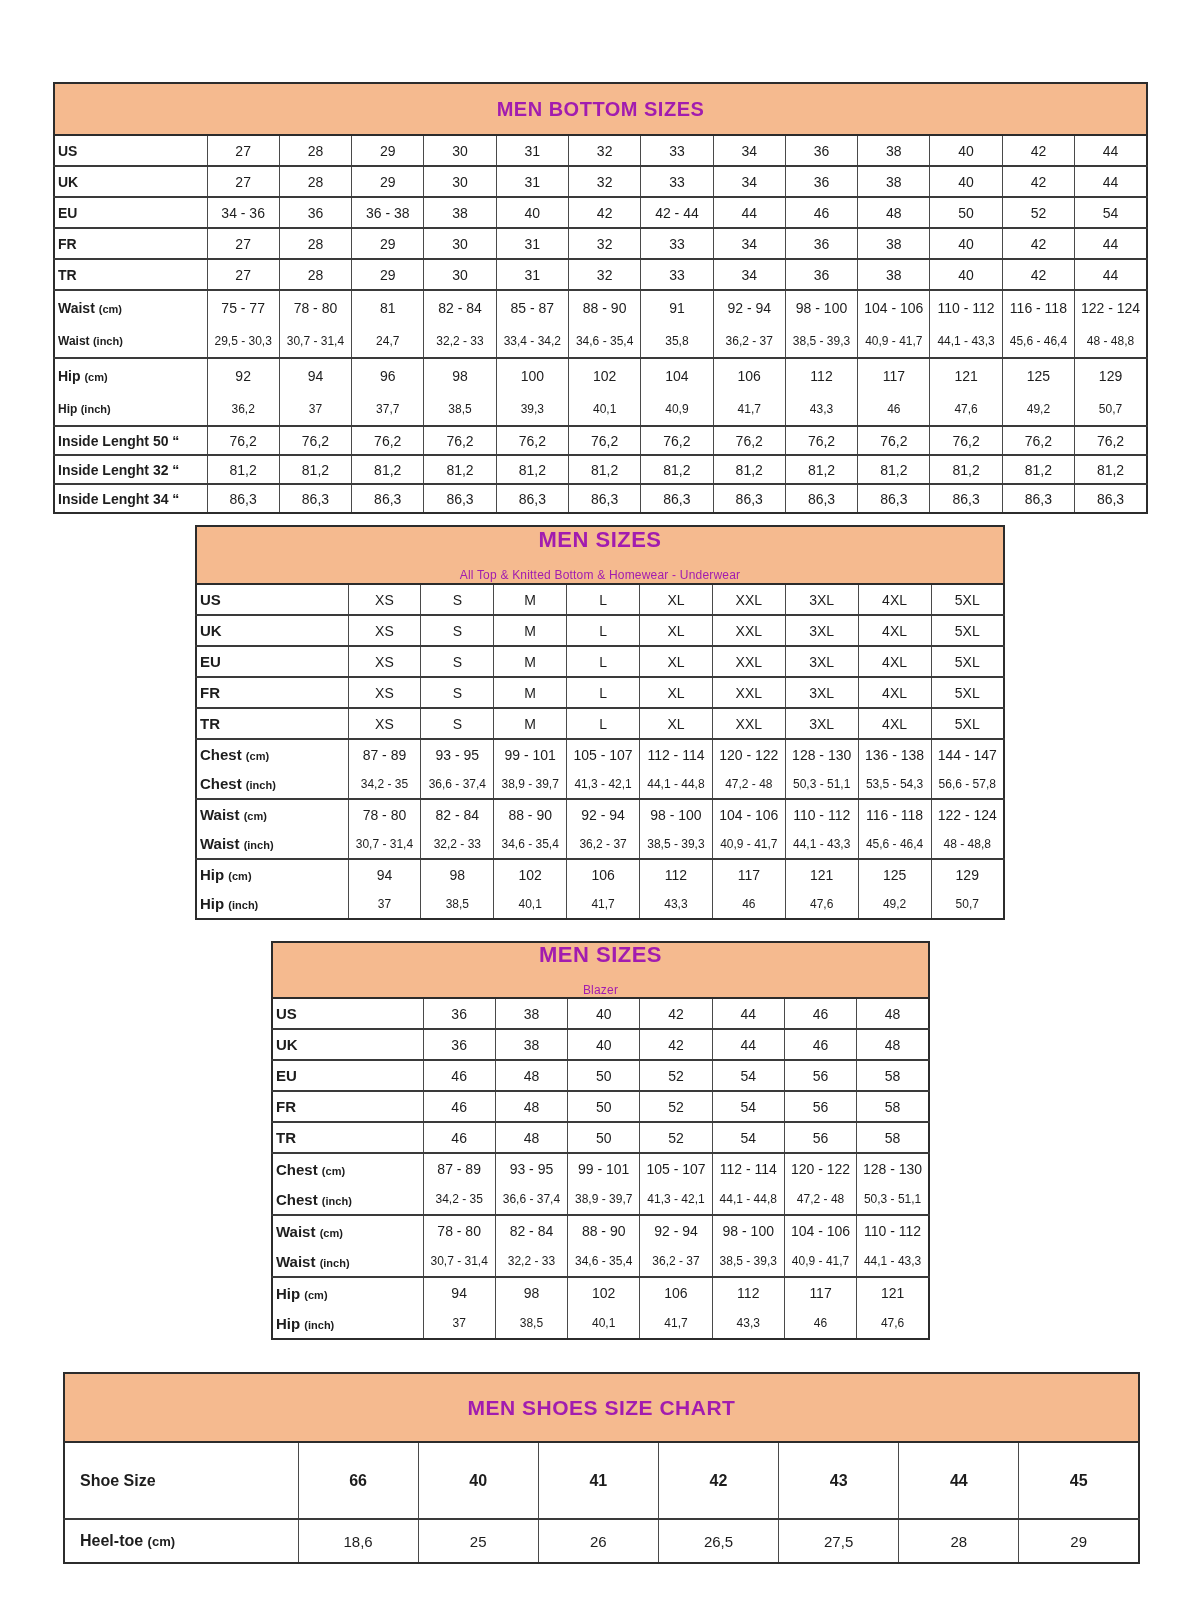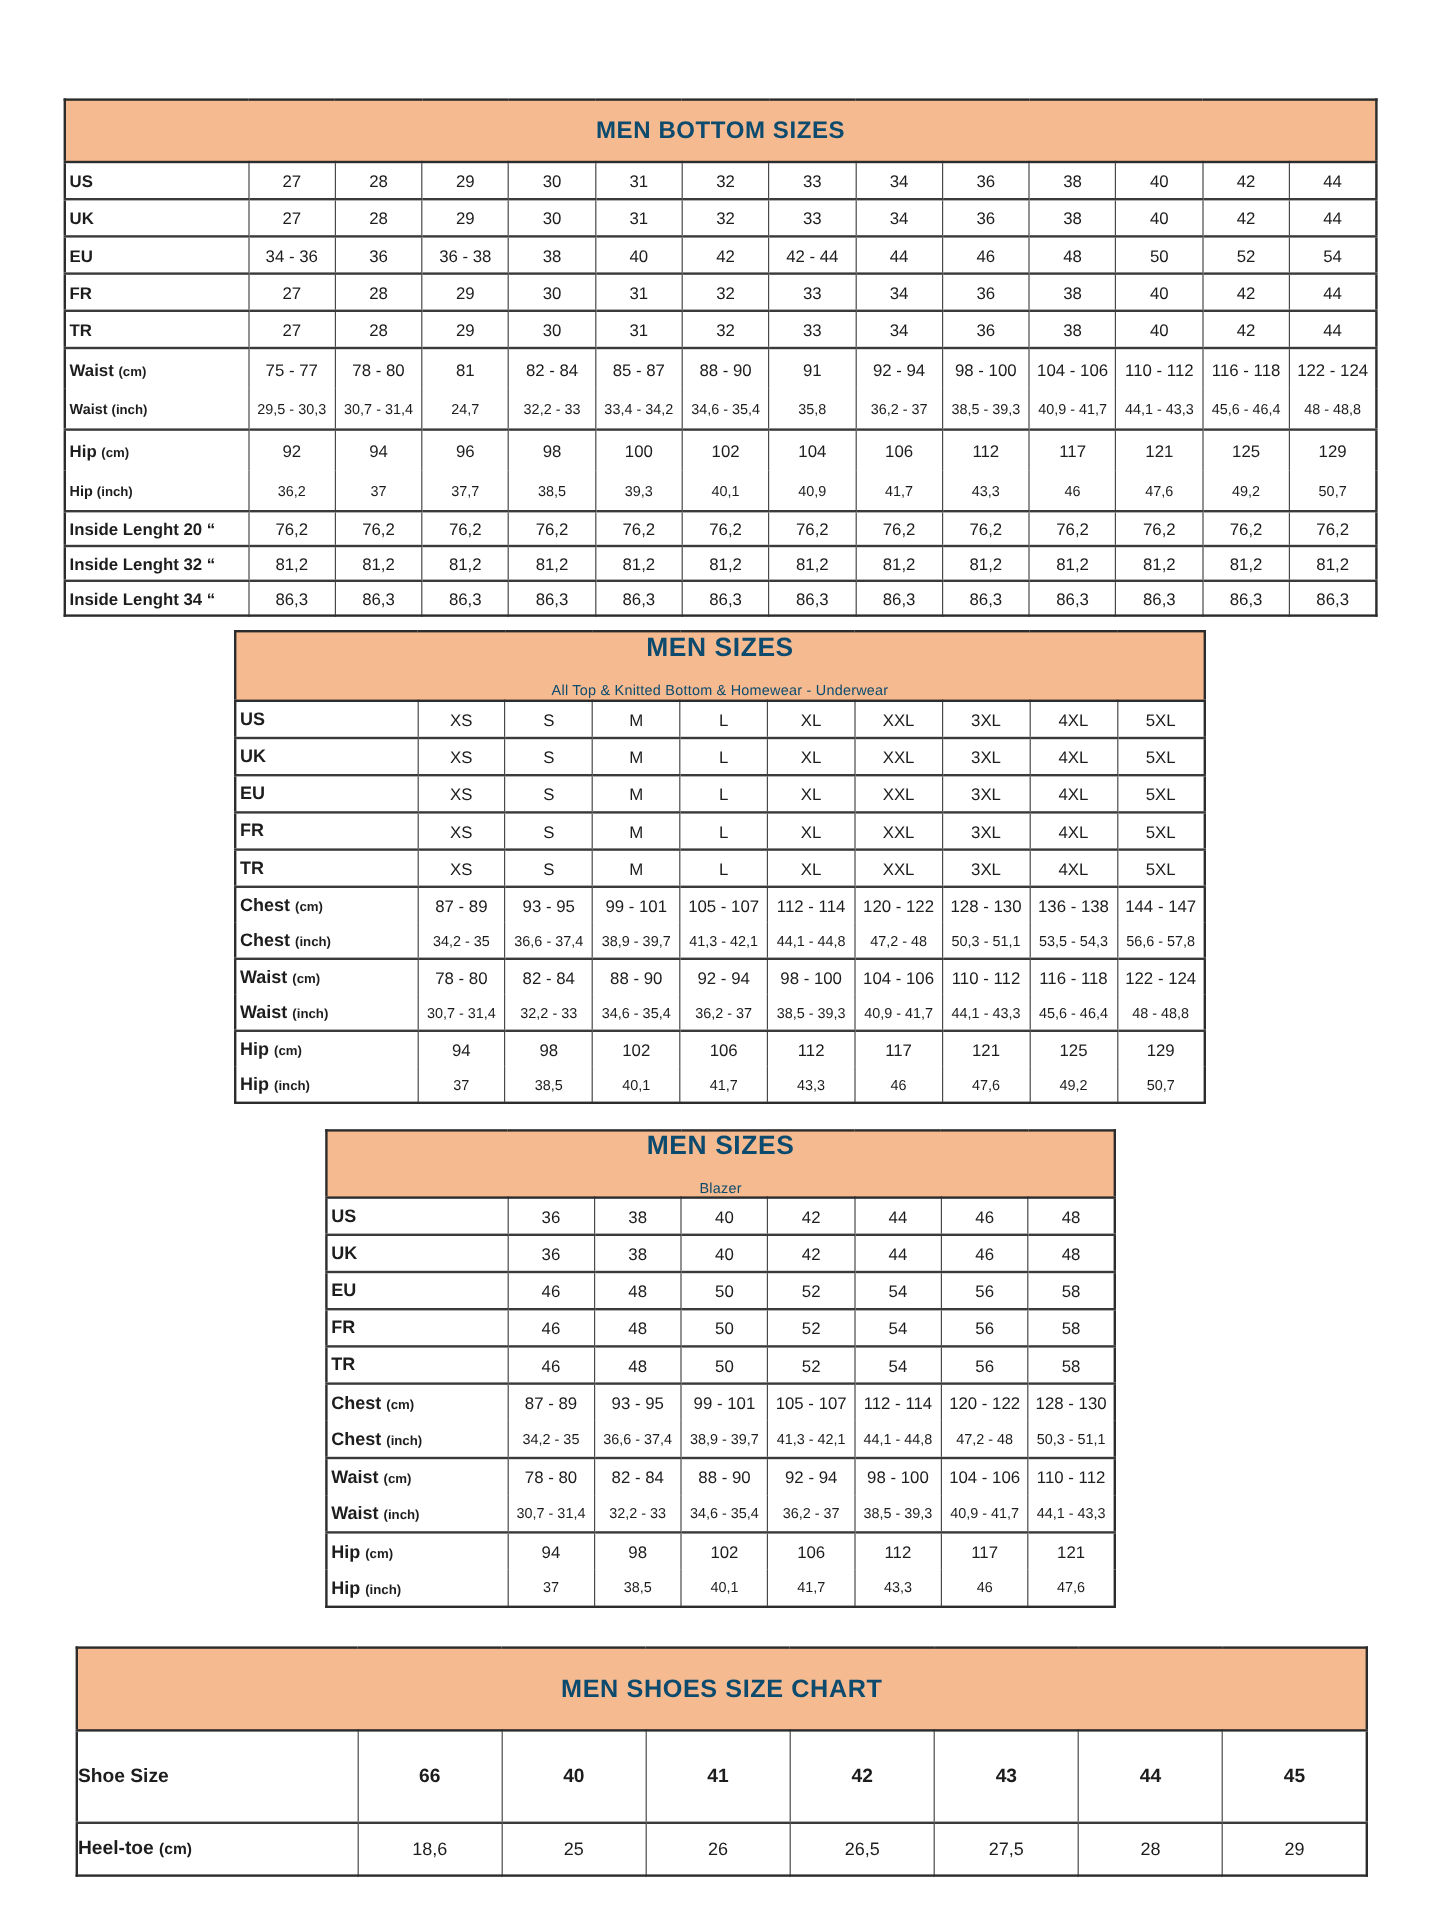--- a/index.html
+++ b/index.html
@@ -12,21 +12,21 @@
   #t2{left:195px;top:525px;width:810px;height:377px;}
   #t3{left:271px;top:941px;width:659px;height:376px;}
   #t4{left:63px;top:1372px;width:1077px;height:184px;}
 
   table{
     border-collapse:collapse;width:100%;height:100%;table-layout:fixed;
     border:2px solid #2c2c2c;
   }
   th.hdr{
     background:#F5BA8F;border-bottom:2px solid #2c2c2c;
-    text-align:center;vertical-align:middle;padding:0;color:#0c4a6e;
+    text-align:center;vertical-align:middle;padding:0;color:#a21caf;
   }
   .t-title{font-weight:bold;letter-spacing:.5px;line-height:1.1;}
   #t1 .t-title{font-size:20px;}
   #t2 .t-title,#t3 .t-title{font-size:22px;}
   #t4 .t-title{font-size:21px;}
   .t-sub{font-weight:normal;font-size:12px;margin-top:16px;letter-spacing:.2px;}
 
   td{
     border-left:1px solid #4a4a4a;border-top:2px solid #3a3a3a;
     text-align:center;vertical-align:middle;font-size:14px;padding:0 2px;
@@ -52,21 +52,21 @@
 
   #t3 th.hdr{height:52px;}
   #t3 tr.size td{height:29px;}
   #t3 tr.cm td,#t3 tr.inch td{height:30px;}
   #t3 td.label{font-size:15px;}
 
   #t4 th.hdr{height:67px;}
   #t4 td{font-size:15px;}
   #t4 tr.shoe td{height:75px;font-weight:bold;font-size:16px;}
   #t4 tr.heel td{height:42px;}
-  #t4 td.label{font-size:16px;padding-left:0;}
+  #t4 td.label{font-size:16px;padding-left:15px;}
   #t4 .unit{font-size:13px;}
 
   #t1 col.labelcol{width:153px;}
   #t2 col.labelcol{width:152px;}
   #t3 col.labelcol{width:151px;}
   #t4 col.labelcol{width:234px;}
 </style>
 </head>
 <body>
 
@@ -241,21 +241,21 @@
             <td>41,7</td>
             <td>43,3</td>
             <td>46</td>
             <td>47,6</td>
             <td>49,2</td>
             <td>50,7</td>
           </tr>
         </tbody>
         <tbody>
           <tr class="group-start inseam">
-            <td class="label"><span class="lbl">Inside Lenght 20 “</span></td>
+            <td class="label"><span class="lbl">Inside Lenght 50 “</span></td>
             <td>76,2</td>
             <td>76,2</td>
             <td>76,2</td>
             <td>76,2</td>
             <td>76,2</td>
             <td>76,2</td>
             <td>76,2</td>
             <td>76,2</td>
             <td>76,2</td>
             <td>76,2</td>

